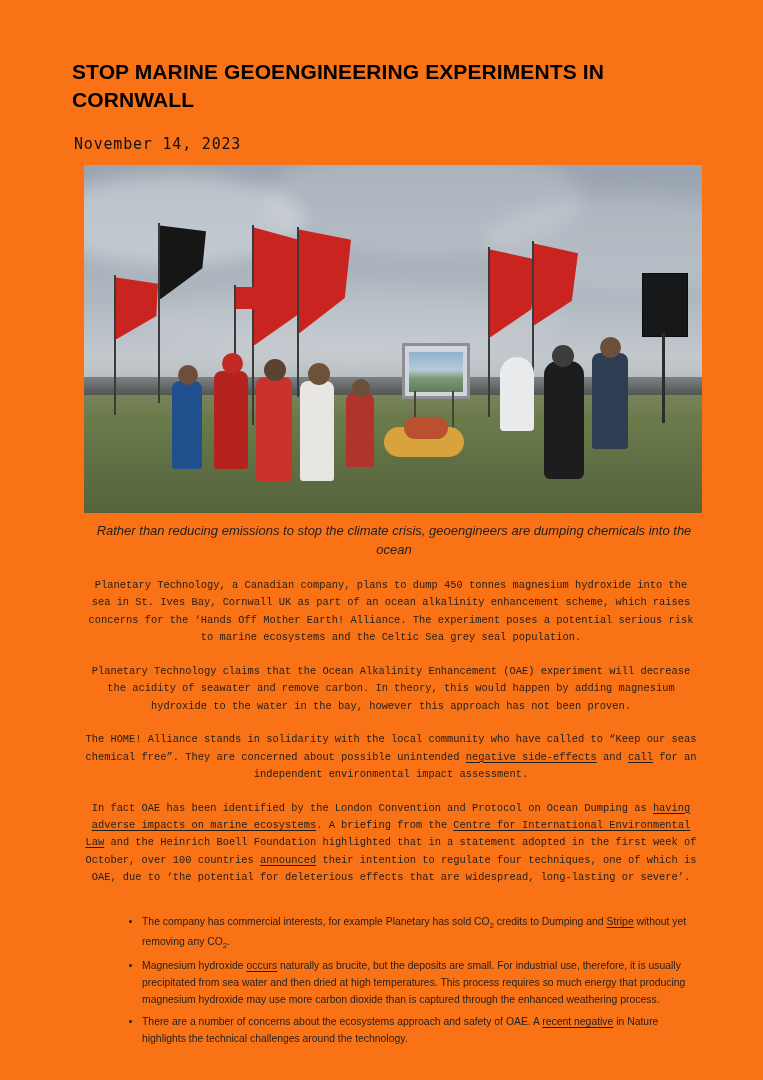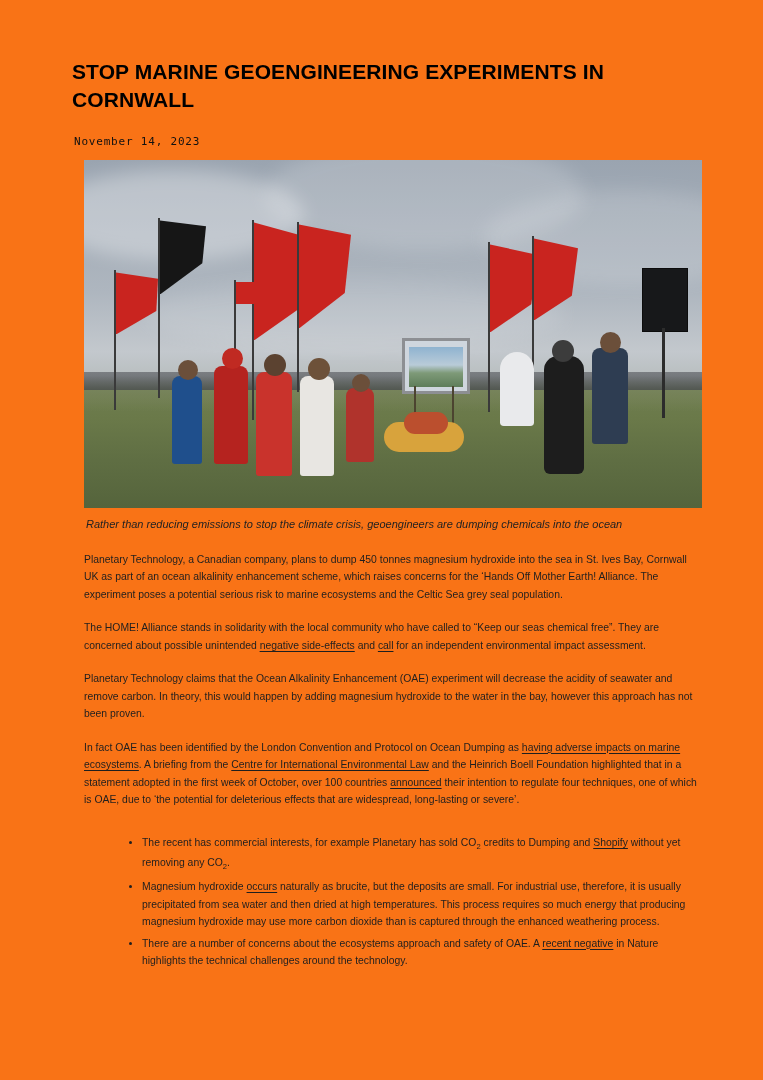--- a/index.html
+++ b/index.html
@@ -23,21 +23,21 @@
   .article-title {
     font-size: 21px;
     font-weight: bold;
     line-height: 1.32;
     letter-spacing: 0.1px;
     margin: 10px 0 0 0;
     color: #000000;
   }
   .article-date {
     font-family: "DejaVu Sans Mono", "Liberation Mono", monospace;
-    font-size: 11px;
+    font-size: 15px;
     letter-spacing: 0.8px;
     color: #111111;
     margin: 22px 0 12px 2px;
   }
 
   
   .figure {
     margin: 0 0 0 12px;
     width: 618px;
   }
@@ -103,38 +103,40 @@
     background: #cfd6de;
     border: 3px solid #8d8f93;
   }
   .canvas-art:after{
     content:"";
     position:absolute; left:4px; right:4px; top:6px; bottom:4px;
     background: linear-gradient(#8fb3d0 0%, #b9cbd8 45%, #7e9a78 65%, #5e7d5a 100%);
   }
 
   .caption {
-    font-size: 11px;
+    font-size: 13px;
     font-style: italic;
     color: #222222;
     margin: 9px 0 0 2px;
     line-height: 1.4;
+    text-align: center;
   }
 
   
   .body {
     margin: 18px 0 0 12px;
     width: 618px;
   }
   .body p {
     font-size: 10.4px;
     line-height: 1.68;
     color: #1f1f1f;
     margin: 0 4px 16px 0;
-    text-align: left;
+    text-align: center;
+    font-family: Liberation Mono, monospace;
   }
   .body ul {
     margin: 26px 0 0 0;
     padding-left: 58px;
   }
   .body li {
     font-size: 10.4px;
     line-height: 1.68;
     color: #1f1f1f;
     margin: 0 0 4px 0;
@@ -219,24 +221,24 @@
       <div class="person" style="left:300px;top:262px;width:80px;height:30px;background:#d8a33c;border-radius:16px;"></div>
       <div class="person" style="left:320px;top:252px;width:44px;height:22px;background:#bb4f2e;border-radius:14px;"></div>
 
       <div class="person" style="left:416px;top:192px;width:34px;height:74px;background:#e9eaec;border-radius:18px 18px 4px 4px;"></div>
     </div>
     <figcaption class="caption">Rather than reducing emissions to stop the climate crisis, geoengineers are dumping chemicals into the ocean</figcaption>
   </figure>
 
   <div class="body">
     <p id="para-0"><span>Planetary Technology, a Canadian company, plans to dump 450 tonnes magnesium hydroxide into the sea in St. Ives Bay, Cornwall UK as part of an ocean alkalinity enhancement scheme, which raises concerns for the ‘Hands Off Mother Earth! Alliance. The experiment poses a potential serious risk to marine ecosystems and the Celtic Sea grey seal population.</span></p>
+    <p id="para-2"><span>Planetary Technology claims that the Ocean Alkalinity Enhancement (OAE) experiment will decrease the acidity of seawater and remove carbon. In theory, this would happen by adding magnesium hydroxide to the water in the bay, however this approach has not been proven.</span></p>
     <p id="para-1"><span>The HOME! Alliance stands in solidarity with the local community who have called to “Keep our seas chemical free”. They are concerned about possible unintended </span><a class="inline-link" href="#">negative side-effects</a><span> and </span><a class="inline-link" href="#">call</a><span> for an independent environmental impact assessment.</span></p>
-    <p id="para-2"><span>Planetary Technology claims that the Ocean Alkalinity Enhancement (OAE) experiment will decrease the acidity of seawater and remove carbon. In theory, this would happen by adding magnesium hydroxide to the water in the bay, however this approach has not been proven.</span></p>
     <p id="para-3"><span>In fact OAE has been identified by the London Convention and Protocol on Ocean Dumping as </span><a class="inline-link" href="#">having adverse impacts on marine ecosystems</a><span>. A briefing from the </span><a class="inline-link" href="#">Centre for International Environmental Law</a><span> and the Heinrich Boell Foundation highlighted that in a statement adopted in the first week of October, over 100 countries </span><a class="inline-link" href="#">announced</a><span> their intention to regulate four techniques, one of which is OAE, due to ‘the potential for deleterious effects that are widespread, long-lasting or severe’.</span></p>
 
     <ul>
-      <li id="bullet-0"><span>The recent has commercial interests, for example Planetary has sold CO</span><sub>2</sub><span> credits to Dumping and </span><a class="inline-link" href="#">Shopify</a><span> without yet removing any CO</span><sub>2</sub><span>.</span></li>
+      <li id="bullet-0"><span>The company has commercial interests, for example Planetary has sold CO</span><sub>2</sub><span> credits to Dumping and </span><a class="inline-link" href="#">Stripe</a><span> without yet removing any CO</span><sub>2</sub><span>.</span></li>
       <li id="bullet-1"><span>Magnesium hydroxide </span><a class="inline-link" href="#">occurs</a><span> naturally as brucite, but the deposits are small. For industrial use, therefore, it is usually precipitated from sea water and then dried at high temperatures. This process requires so much energy that producing magnesium hydroxide may use more carbon dioxide than is captured through the enhanced weathering process.</span></li>
       <li id="bullet-2"><span>There are a number of concerns about the ecosystems approach and safety of OAE. A </span><a class="inline-link" href="#">recent negative</a><span> in Nature highlights the technical challenges around the technology.</span></li>
     </ul>
   </div>
 
 </div>
 
 </body></html>

